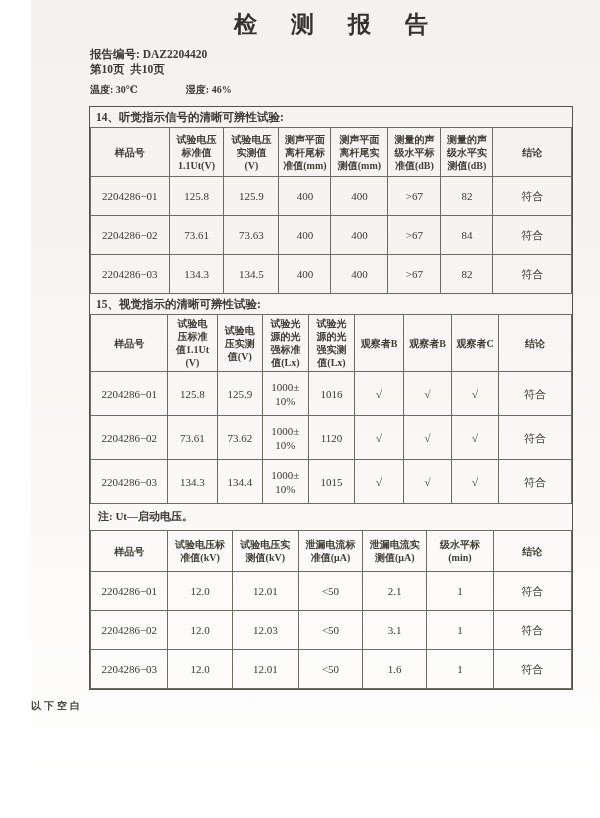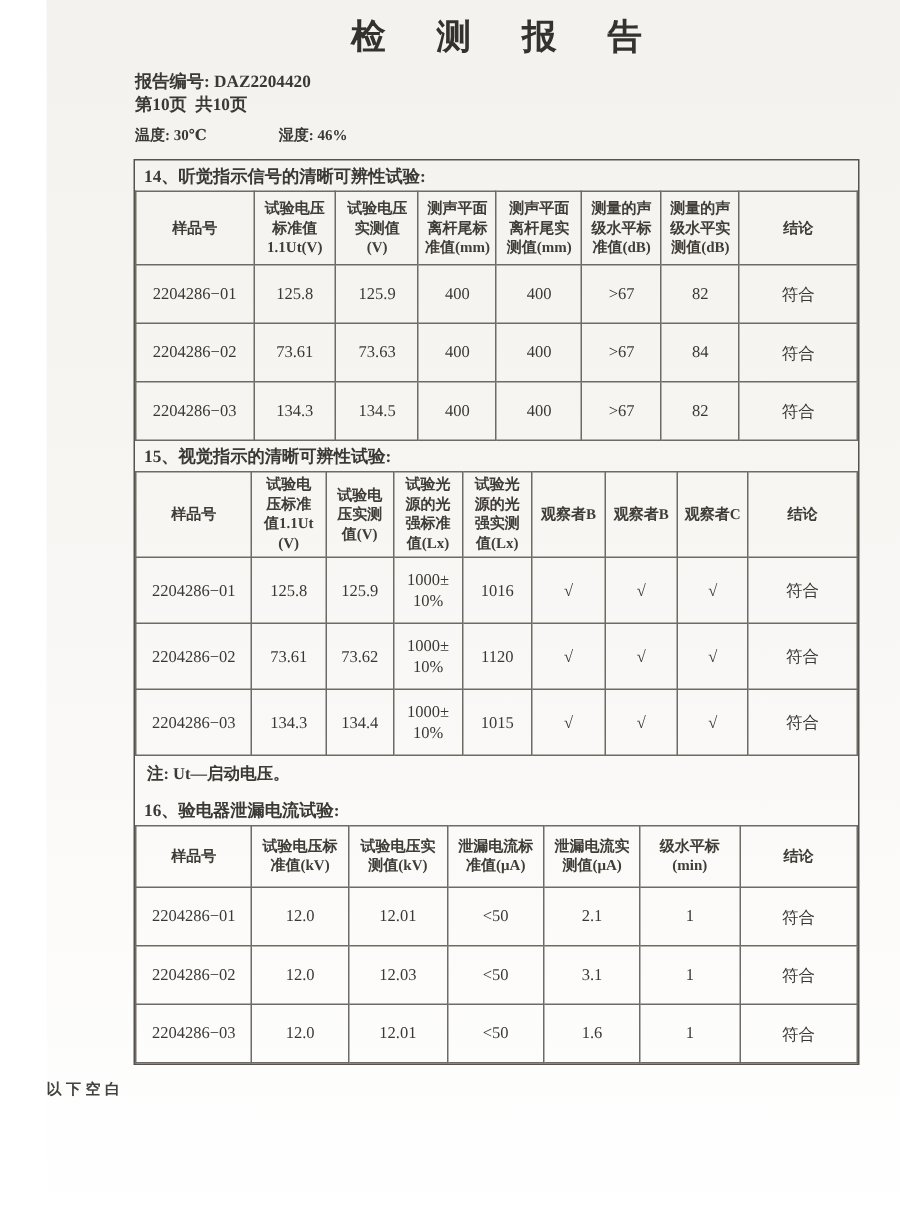--- a/index.html
+++ b/index.html
@@ -215,21 +215,20 @@
             <td>√</td>
             <td>符合</td>
           </tr>
         </tbody>
       </table>
 
     <div class="note">
       <div>注: Ut—启动电压。</div>
     </div>
 
-    <div class="section-title">16、验电器泄漏电流试验:</div>
     <table class="t16">
         <colgroup>
           <col style="width: 15.8%;">
           <col style="width: 13.1%;">
           <col style="width: 13.5%;">
           <col style="width: 13.1%;">
           <col style="width: 13.1%;">
           <col style="width: 13.5%;">
           <col style="width: 16%;">
         </colgroup>

